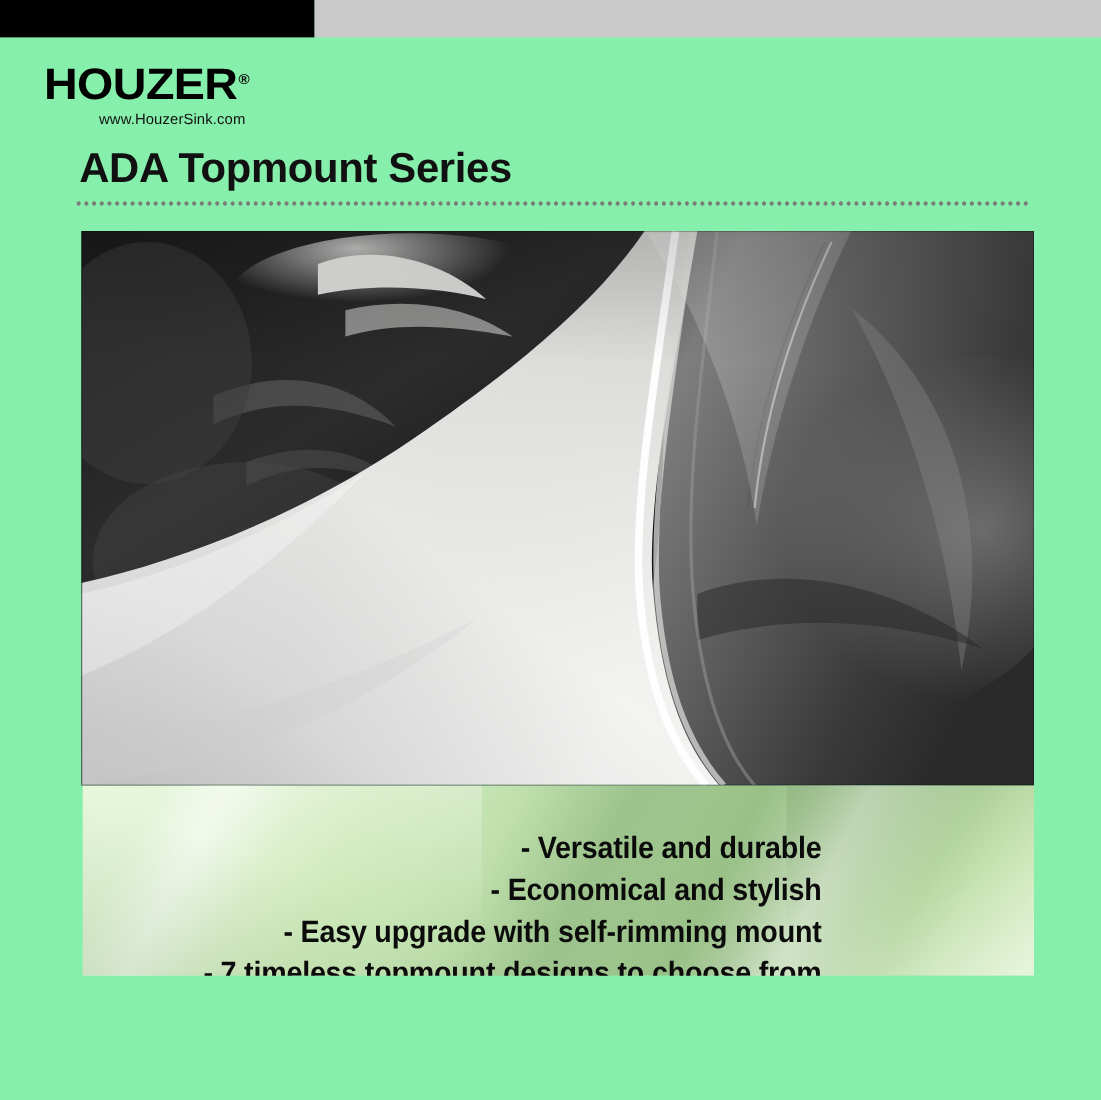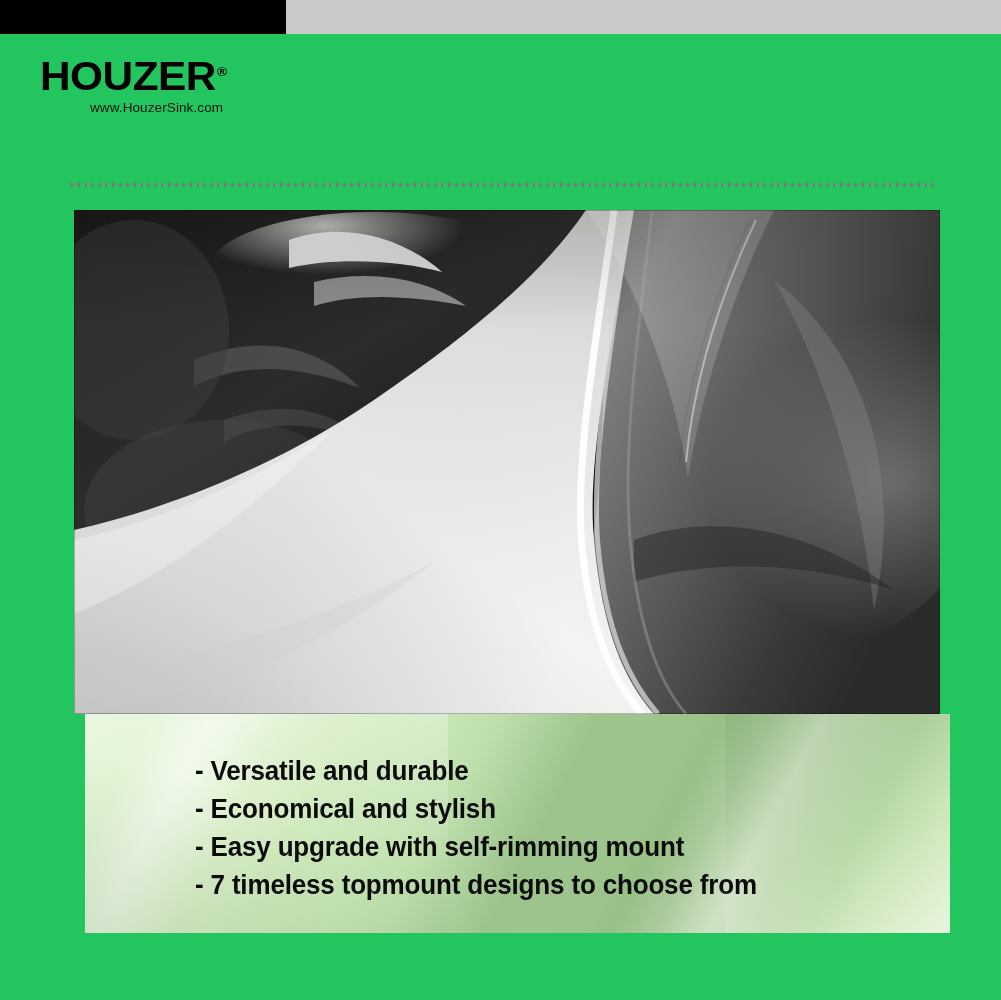--- a/index.html
+++ b/index.html
@@ -2,21 +2,21 @@
 <html><head>
 <meta charset="utf-8">
 <style>
   * { margin:0; padding:0; box-sizing:border-box; }
   html, body {
     width:1001px; height:1000px;
     background:#ffffff;
     font-family:"Liberation Sans", sans-serif;
     overflow:hidden;
   }
-  .page { position:relative; width:1001px; height:1000px; background:#22c55e; }
+  .page { position:relative; width:1001px; height:1000px; background:#86efac; }
 
   
   .topbar { position:absolute; top:0; left:0; width:1001px; height:34px; display:flex; }
   .topbar-black { width:286px; height:34px; background:#000000; }
   .topbar-gray  { flex:1;      height:34px; background:#c9c9c9; }
 
   
   .logo-block { position:absolute; left:40px; top:52px; width:240px; }
   .logo-word {
     font-family:"Liberation Sans", sans-serif;
@@ -51,22 +51,23 @@
 
   
   .hero {
     position:absolute; left:74px; top:210px; width:866px; height:504px;
     overflow:hidden; background:#0c0c0c;
   }
   .hero svg { display:block; width:100%; height:100%; }
 
   
   .feature-panel {
-    position:absolute; left:85px; top:714px; width:865px; height:219px;
+    position:absolute; left:75px; top:714px; width:865px; height:173px;
     overflow:hidden;
+    text-align:right;
   }
   .fp-base { position:absolute; inset:0;
     background:linear-gradient(118deg,
       #e8f7dd 0%, #e3f4d6 12%, #d3ecc0 26%, #c8e6b6 36%,
       #b6d9a4 48%, #9fc78e 60%, #93bb80 70%, #a8cc95 80%,
       #c4e2b0 90%, #dcf0cb 100%);
   }
   .fp-band-a { position:absolute; inset:-40% -10%;
     background:linear-gradient(118deg,
       rgba(255,255,255,0) 16%, rgba(255,255,255,0.55) 21%,
@@ -105,20 +106,21 @@
   <div class="topbar">
     <div class="topbar-black"></div>
     <div class="topbar-gray"></div>
   </div>
 
   <div class="logo-block">
     <div class="logo-word"><span>HOUZER</span><span class="reg">®</span></div>
     <div class="logo-url">www.HouzerSink.com</div>
   </div>
 
+  <div class="page-title">ADA Topmount Series</div>
   <div class="dotted-rule"></div>
 
   <div class="hero">
     <svg viewBox="0 0 866 504" preserveAspectRatio="none">
       <defs>
         <linearGradient id="bgDark" x1="0" y1="0" x2="1" y2="1">
           <stop offset="0%" stop-color="#1a1a1a"></stop>
           <stop offset="30%" stop-color="#2c2c2c"></stop>
           <stop offset="55%" stop-color="#151515"></stop>
           <stop offset="100%" stop-color="#242424"></stop>

